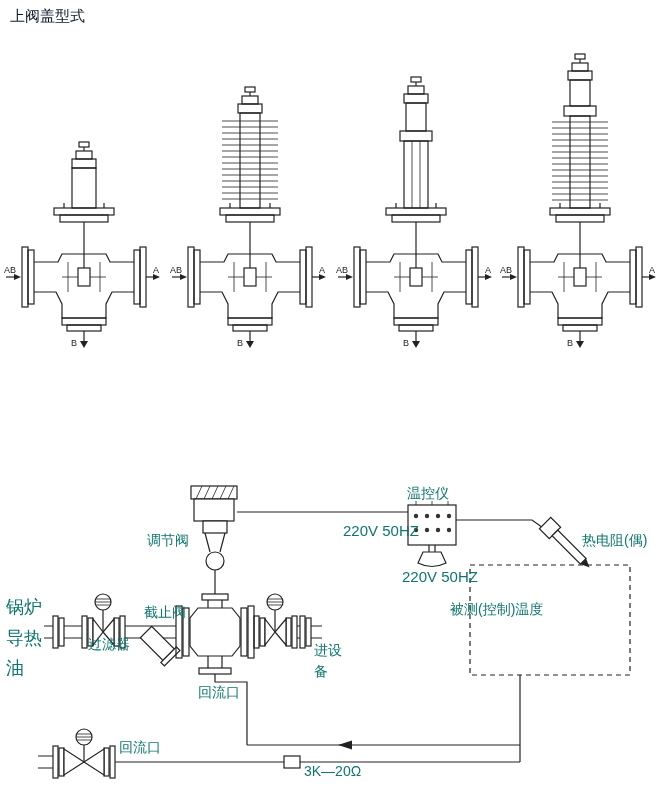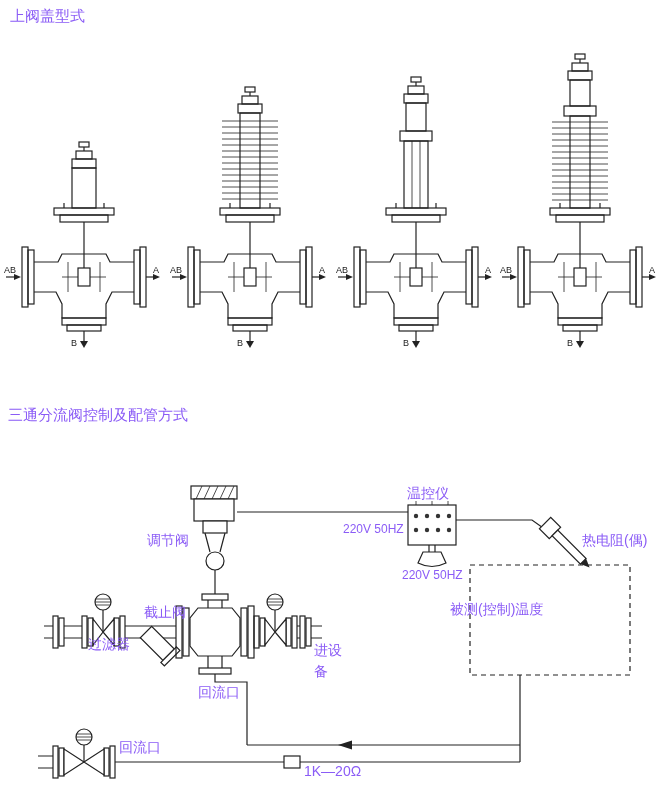--- a/index.html
+++ b/index.html
@@ -1,21 +1,21 @@
 <!DOCTYPE html>
 <html><head>
 <meta charset="utf-8">
 <style>
   *{margin:0;padding:0;box-sizing:border-box}
   html,body{background:#ffffff}
   .page{position:relative;width:660px;height:796px;background:#fff;overflow:hidden;
         font-family:"Liberation Sans",sans-serif;color:#1a1a1a}
-  .title{position:absolute;font-size:15px;color:#8b5cf6;white-space:nowrap}
-  .lbl{position:absolute;font-size:14px;color:#8b5cf6;white-space:nowrap}
-  .sm{font-size:12px}
+  .title{position:absolute;font-size:15px;color:#0f172a;white-space:nowrap}
+  .lbl{position:absolute;font-size:14px;color:#0f766e;white-space:nowrap}
+  .sm{font-size:15px}
   .wrap{white-space:normal;word-break:break-all;line-height:1.5}
   .big{font-size:18px;line-height:1.7}
   svg{position:absolute;overflow:visible}
   .ln,.ln rect,.ln path,.ln circle{fill:none;stroke:#222;stroke-width:1.2}
   .thin{stroke-width:0.8 !important}
   .dash{fill:none;stroke:#333;stroke-width:1.1;stroke-dasharray:5 4}
   .dot{fill:#333 !important;stroke:none !important}
   .fillhead{fill:#222 !important;stroke:none !important}
   .wfill{fill:#fff !important}
   svg text{font-family:"Liberation Sans",sans-serif;font-size:9px;fill:#222;stroke:none}
@@ -114,21 +114,20 @@
       <rect x="70" y="62" width="20" height="92"></rect>
       <path class="thin" d="M52 68H108M52 74H108M52 80H108M52 86H108M52 92H108M52 98H108M52 104H108M52 110H108M52 116H108M52 122H108M52 128H108M52 134H108M52 140H108M52 146H108"></path>
     </g>
     <use href="#vflange" y="154"></use>
     <use href="#vbody" y="168"></use>
     <text x="0" y="219">AB</text>
     <text x="149" y="219">A</text>
     <text x="67" y="292">B</text>
   </svg>
 
-  <div class="title" style="left:8px;top:406px">三通分流阀控制及配管方式</div>
 
   <svg style="left:0;top:456px" width="660" height="340" viewBox="0 0 660 340">
     <g class="ln">
 
       <path d="M237 56H408"></path>
       <path d="M456 64H532L546 74"></path>
 
       <path d="M44 170H53M44 182H53 M64 170H82M64 182H82 M125 170H176M125 182H176 M297 170H300M297 182H300 M311 170H322M311 182H322"></path>
 
       <g>
@@ -247,15 +246,16 @@
   <div class="lbl sm" style="left:343px;top:522px">220V 50HZ</div>
   <div class="lbl sm" style="left:402px;top:568px">220V 50HZ</div>
   <div class="lbl" style="left:582px;top:532px">热电阻(偶)</div>
   <div class="lbl" style="left:450px;top:601px">被测(控制)温度</div>
   <div class="lbl" style="left:147px;top:532px">调节阀</div>
   <div class="lbl" style="left:144px;top:604px">截止阀</div>
   <div class="lbl" style="left:88px;top:636px">过滤器</div>
   <div class="lbl wrap" style="left:314px;top:640px;width:32px">进设备</div>
   <div class="lbl" style="left:198px;top:684px">回流口</div>
   <div class="lbl" style="left:119px;top:739px">回流口</div>
-  <div class="lbl" style="left:304px;top:763px">1K—20Ω</div>
+  <div class="lbl" style="left:304px;top:763px">3K—20Ω</div>
+  <div class="lbl big wrap" style="left:6px;top:592px;width:40px">锅炉导热油</div>
 
 </div>
 
 </body></html>

